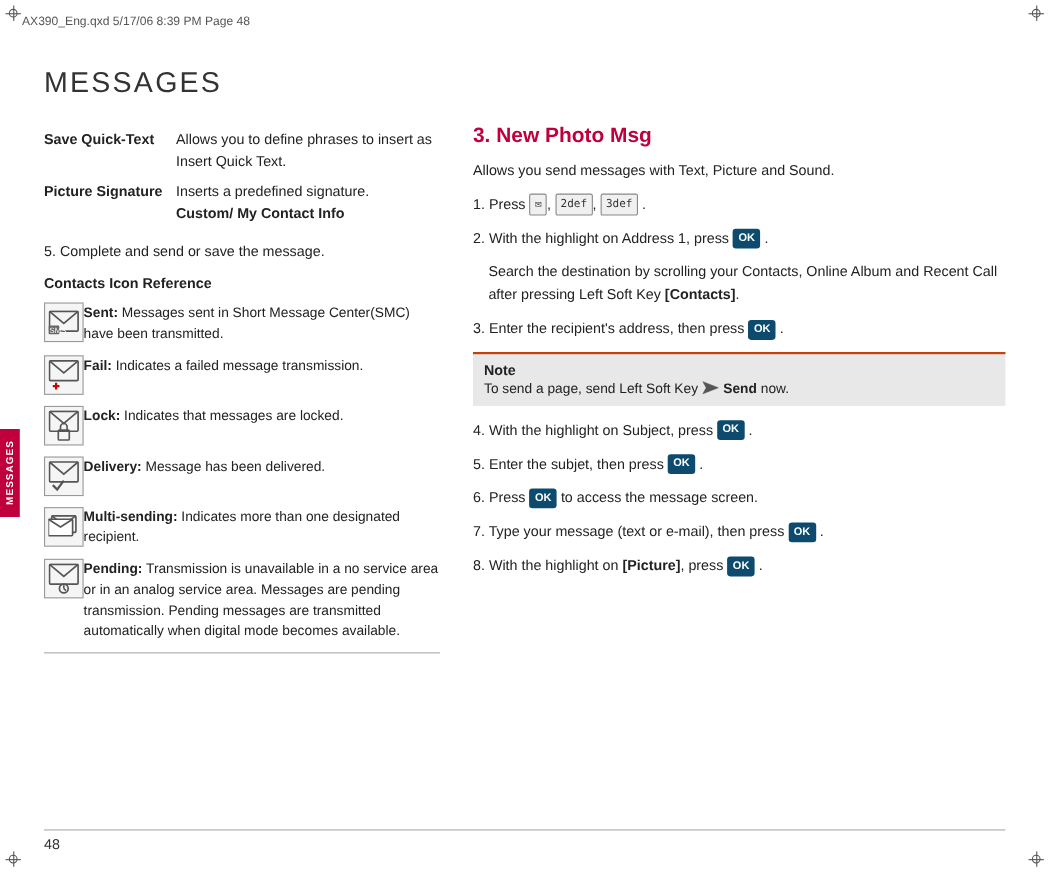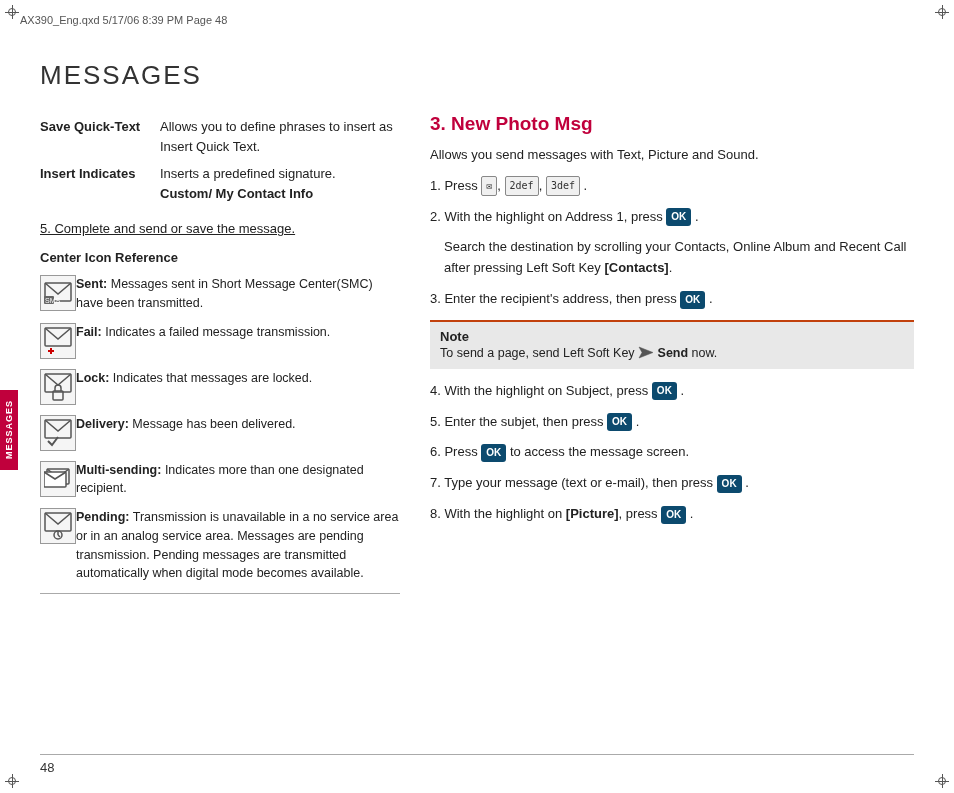--- a/index.html
+++ b/index.html
@@ -119,21 +119,20 @@
     }
     .qt-table .value-col .highlight {
       font-weight: bold;
     }
 
     
     .complete-text {
       font-size: 13px;
       margin-bottom: 14px;
       color: #222;
-      text-decoration: underline;
     }
 
     
     .icon-ref-title {
       font-weight: bold;
       font-size: 13px;
       margin-bottom: 10px;
     }
 
     .icon-ref-list {
@@ -296,29 +295,29 @@
   <div class="two-col">
 
     <div class="left-col">
       <table class="qt-table">
         <tbody>
           <tr>
             <td class="label-col">Save Quick-Text</td>
             <td class="value-col">Allows you to define phrases to insert as Insert Quick Text.</td>
           </tr>
           <tr>
-            <td class="label-col">Insert Indicates</td>
+            <td class="label-col">Picture Signature</td>
             <td class="value-col">Inserts a predefined signature.<br><span class="highlight">Custom/ My Contact Info</span></td>
           </tr>
         </tbody>
       </table>
 
       <p class="complete-text">5. Complete and send or save the message.</p>
 
-      <div class="icon-ref-title">Center Icon Reference</div>
+      <div class="icon-ref-title">Contacts Icon Reference</div>
 
       <ul class="icon-ref-list">
 
         <li>
           <div class="icon-box">
 
             <svg width="28" height="22" viewBox="0 0 28 22">
               <rect x="1" y="1" width="26" height="18" rx="1" fill="none" stroke="#555" stroke-width="1.5"></rect>
               <polyline points="1,1 14,12 27,1" fill="none" stroke="#555" stroke-width="1.5"></polyline>
               <rect x="0" y="14" width="10" height="8" fill="#666" rx="1"></rect>

